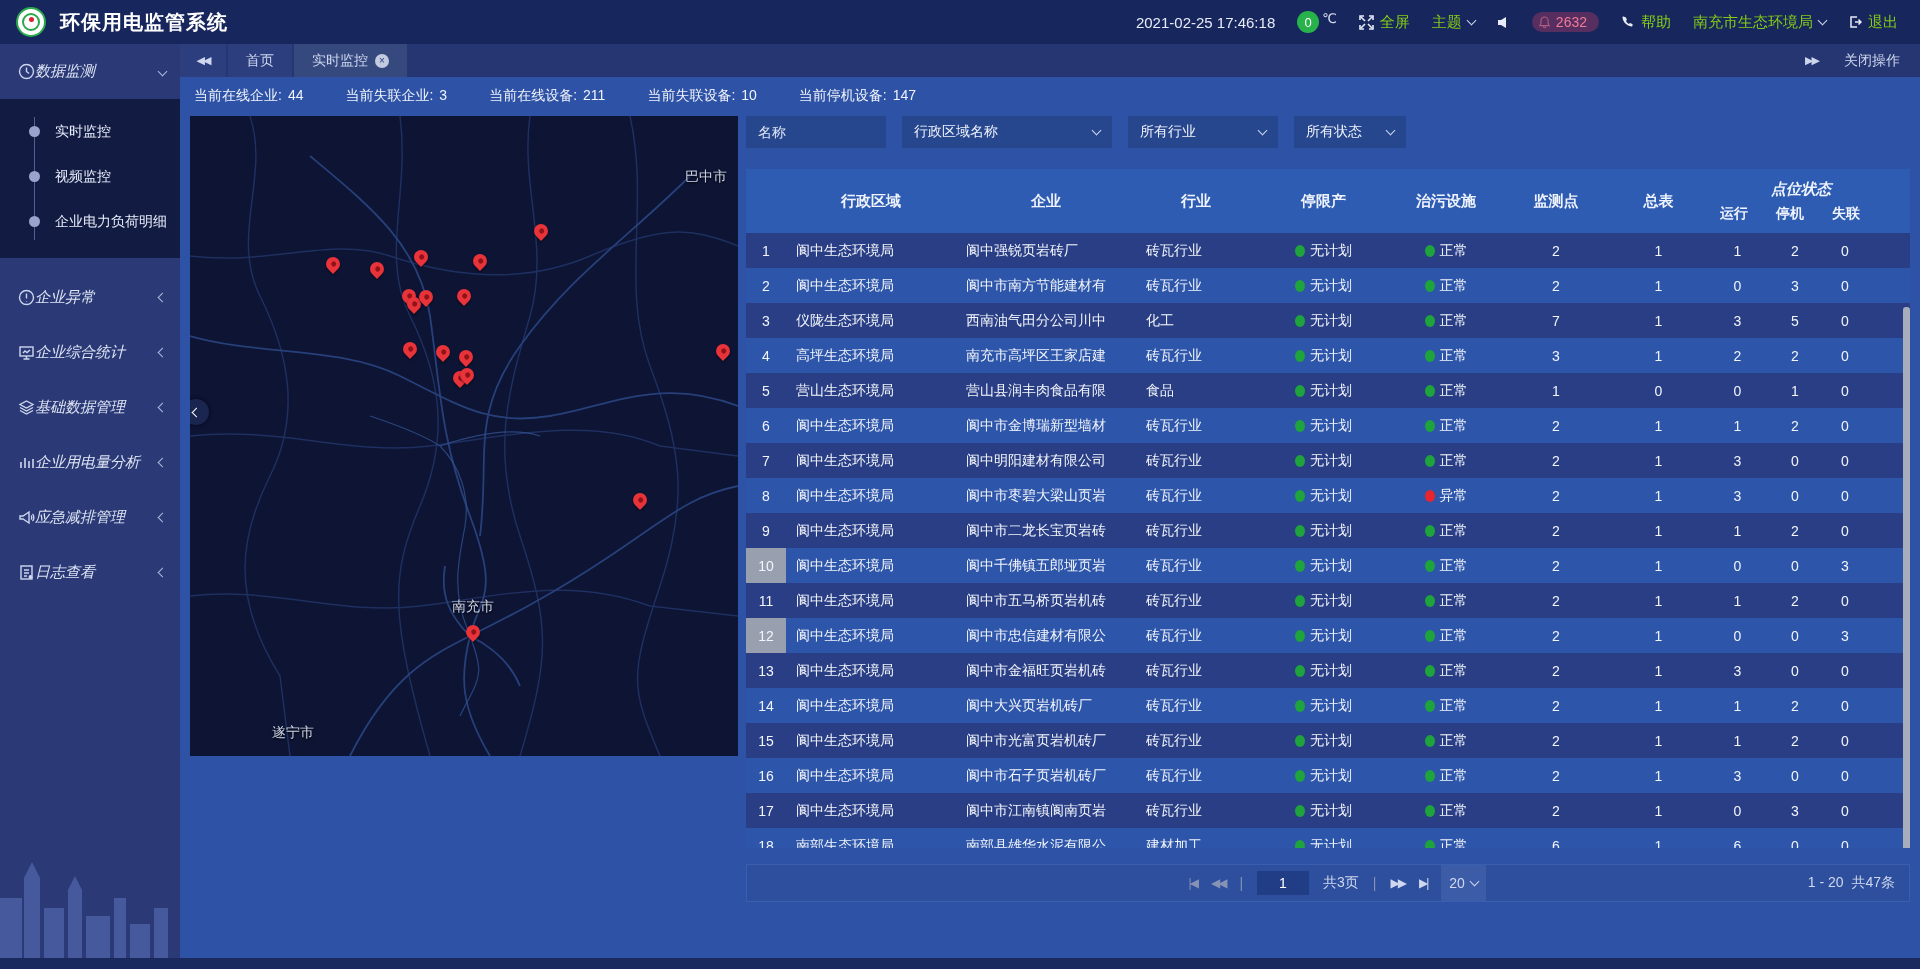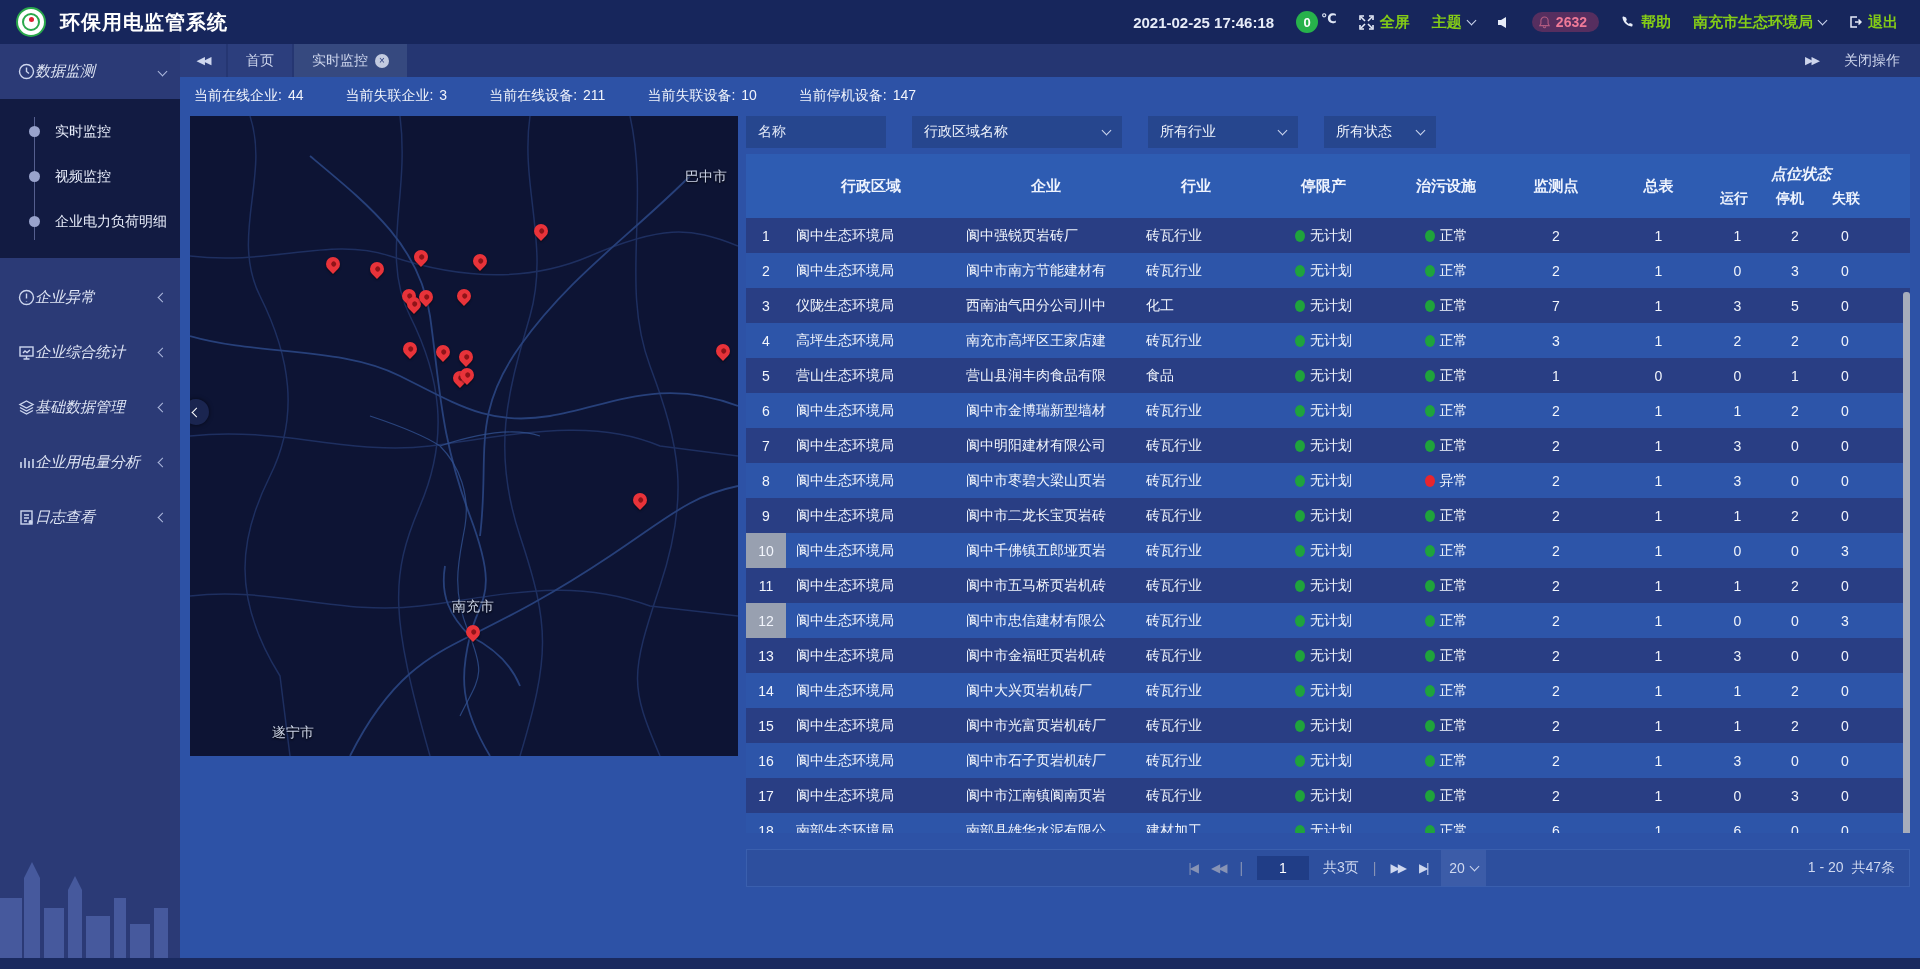--- a/index.html
+++ b/index.html
@@ -5,21 +5,21 @@
   * { margin:0; padding:0; box-sizing:border-box; }
   html,body { width:1920px; height:969px; overflow:hidden; font-family:"Liberation Sans","DejaVu Sans",sans-serif; }
   body { background:#2d52a6; position:relative; color:#fff; }
 
   
   .header { position:absolute; top:0; left:0; width:1920px; height:44px; background:#17265c; display:flex; align-items:center; z-index:30; }
   .logo { width:30px; height:30px; border-radius:50%; background:#fff; border:2px solid #2aa84c; margin-left:16px; position:relative; }
   .logo::before { content:''; position:absolute; left:4px; top:4px; right:4px; bottom:4px; border-radius:50%; border:2px solid #2aa84c; }
   .logo::after { content:''; position:absolute; left:11px; top:8px; width:5px; height:5px; border-radius:50%; background:#d23; }
   .app-title { font-size:20px; font-weight:bold; margin-left:14px; letter-spacing:1px; }
-  .header-right { margin-left:auto; display:flex; align-items:center; gap:22px; padding-right:22px; font-size:15px;font-weight:bold; }
+  .header-right { margin-left:auto; display:flex; align-items:center; gap:22px; padding-right:22px; font-size:15px; }
   .datetime { color:#e7ecf8; }
   .temp-wrap { display:flex; align-items:flex-start; gap:3px; }
   .temp-badge { width:22px; height:22px; border-radius:50%; background:#27b24b; color:#fff; font-size:13px; display:flex; align-items:center; justify-content:center; }
   .temp-unit { font-size:13px; color:#dfe6f5; }
   .hbtn { display:flex; align-items:center; gap:6px; color:#84cc16; cursor:pointer; }
   .hicon { display:inline-flex; }
   .chev { display:inline-block; width:7px; height:7px; border-right:1.5px solid #cdd6ee; border-bottom:1.5px solid #cdd6ee; transform:rotate(45deg); margin-top:-3px; }
   .notif-pill { background:rgba(190,60,100,.38); border-radius:11px; padding:2px 12px 2px 24px; color:#f07a98; font-size:14px; position:relative; }
   .notif-pill .bell { position:absolute; left:6px; top:4px; opacity:.6; }
 
@@ -55,21 +55,21 @@
   .map { position:relative; width:548px; height:640px; background:#0d1434; flex:none; overflow:hidden; }
   .map svg.roads { position:absolute; left:0; top:0; }
   .map-label { position:absolute; font-size:14px; color:#cdd5e8; text-shadow:0 1px 2px #000; }
   .pin { position:absolute; width:14px; height:14px; background:#e8333a; border-radius:50% 50% 50% 0; transform:rotate(-45deg); box-shadow:-1px 1px 2px rgba(0,0,0,.5); cursor:pointer; }
   .pin::after { content:''; position:absolute; left:4.5px; top:4.5px; width:5px; height:5px; border-radius:50%; background:#8f1418; }
   .collapse-handle { position:absolute; left:-7px; top:283px; width:26px; height:26px; border-radius:50%; background:#1a2550; display:flex; align-items:center; justify-content:center; z-index:5; cursor:pointer; box-shadow:0 0 4px rgba(0,0,0,.6); }
   .collapse-handle .chev-left { border-color:#fff; }
 
   
   .rpanel { flex:1; display:flex; flex-direction:column; min-width:0; }
-  .filters { display:flex; gap:26px; margin-bottom:6px;font-family:Liberation Mono, monospace; }
+  .filters { display:flex; gap:16px; margin-bottom:21px; }
   .f-input, .f-select { height:32px; background:#26468e; display:flex; align-items:center; padding:0 12px; font-size:14px; color:#eef2fb; cursor:pointer; }
   .f-input { width:140px; }
   .f-input input { background:transparent; border:none; outline:none; color:#eef2fb; font-size:14px; width:100%; font-family:inherit; }
   .f-input input::placeholder { color:#dfe6f5; opacity:1; }
   .f-select { justify-content:space-between; }
   .f-region { width:210px; } .f-industry { width:150px; } .f-status { width:112px; }
 
   .grid-cols { display:grid; grid-template-columns:40px 170px 180px 120px 135px 110px 110px 95px 63px 52px 1fr; }
   .thead { background:#2e5cb2; height:64px; font-size:15px; font-weight:bold; color:#eef3fd; align-items:center; }
   .thead .th { text-align:center; }
@@ -236,20 +236,31 @@
   </div>
   <div class="menu-group">
     <span>
         <svg class="icon" width="17" height="17" viewBox="0 0 17 17">
           <g stroke="#cdd6ee" stroke-width="1.6" fill="none">
             <path d="M3 14V8M7 14V4M11 14V7M15 14V5"></path>
           </g>
         </svg>
       </span>
     <span class="g-label">企业用电量分析</span>
+    <span class="g-chev chev-left"></span>
+  </div>
+  <div class="menu-group">
+    <span>
+        <svg class="icon" width="17" height="17" viewBox="0 0 17 17">
+          <g stroke="#cdd6ee" stroke-width="1.4" fill="none">
+            <path d="M2 7v3h3l6 4V3L5 7zM13 6.5c1 .8 1 3.2 0 4M14.5 5c1.8 1.5 1.8 5.5 0 7"></path>
+          </g>
+        </svg>
+      </span>
+    <span class="g-label">应急减排管理</span>
     <span class="g-chev chev-left"></span>
   </div>
   <div class="menu-group">
     <span>
         <svg class="icon" width="17" height="17" viewBox="0 0 17 17">
           <g stroke="#cdd6ee" stroke-width="1.4" fill="none">
             <rect x="3" y="2" width="11" height="13"></rect>
             <path d="M6 6h5M6 9h5M6 12h3"></path>
             <circle cx="12.5" cy="13" r="2" fill="#cdd6ee" stroke="none"></circle>
           </g>

